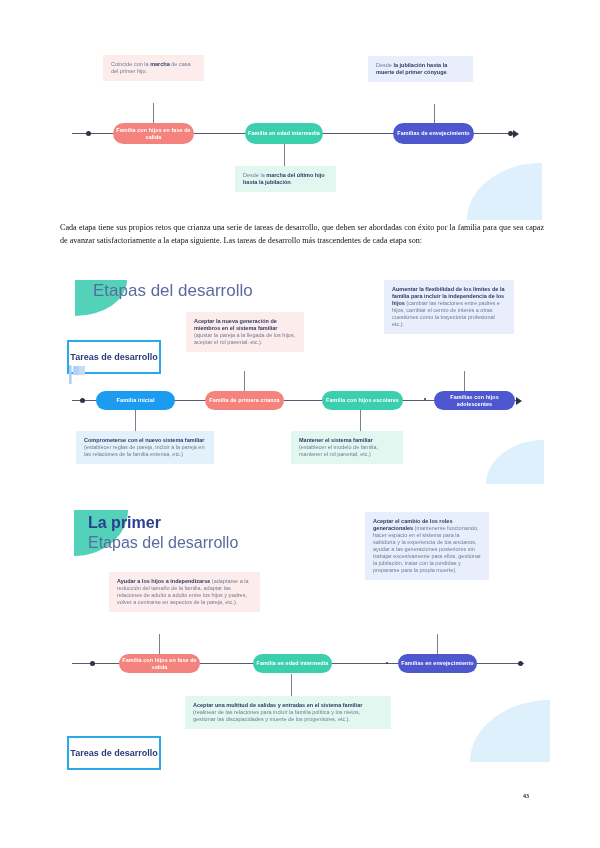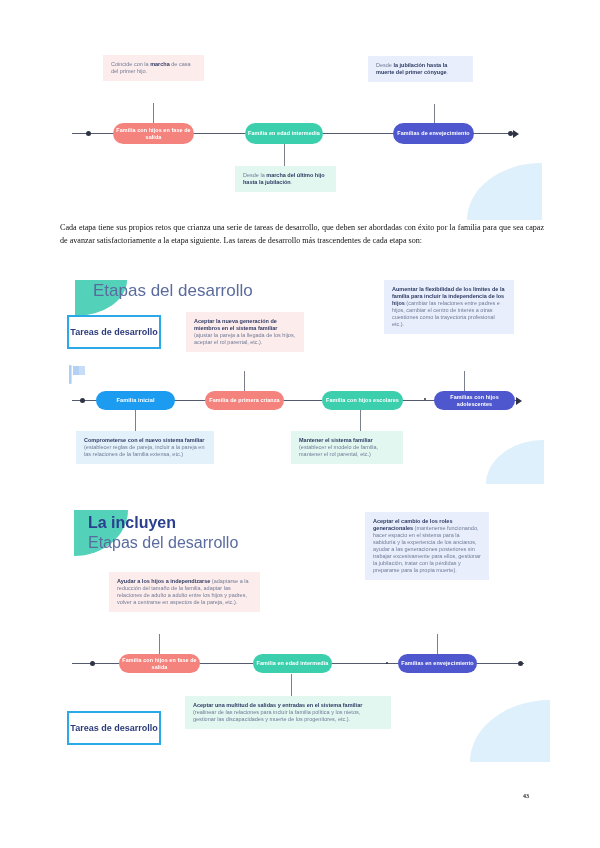--- a/index.html
+++ b/index.html
@@ -51,21 +51,21 @@
   .c-paleblue{background:#e8eefb;}
 
   
   .h-sub{position:absolute;color:#5a6b9e;font-weight:normal;white-space:nowrap;}
   .h-main{position:absolute;color:#2b3f8f;font-weight:bold;white-space:nowrap;}
 
   
   .tareas{
     position:absolute;border:2px solid #2aa8e8;background:#ffffff;
     display:flex;align-items:center;justify-content:center;text-align:center;
-    color:#2b3a7a;font-weight:bold;line-height:1.2;box-sizing:border-box;
+    color:#2b3a7a;font-weight:bold;line-height:1.2;box-sizing:border-box;margin-top:25px;
   }
 
   
   .para{
     position:absolute;
     font-family:"Liberation Serif", serif;
     font-size:8.1px;line-height:1.55;color:#111111;
     text-align:justify;
   }
 
@@ -176,21 +176,21 @@
     <div class="node n-teal" style="left:322px;top:391px;width:81px;height:19px;font-size:5.4px;">
       <span>Familia con hijos escolares</span>
     </div>
     <div class="node n-indigo" style="left:434px;top:391px;width:81px;height:19px;font-size:5.4px;">
       <span>Familias con hijos adolescentes</span>
     </div>
   </div>
 
   <div class="diagram" style="left:0;top:0;width:600px;height:800px;">
 
-    <div class="h-main" style="left:88px;top:514px;font-size:16px;">La incluyen</div>
+    <div class="h-main" style="left:88px;top:514px;font-size:16px;">La primer</div>
     <div class="h-sub" style="left:88px;top:534px;font-size:16px;">Etapas del desarrollo</div>
 
     <div class="leader" style="left:159px;top:634px;height:21px;"></div>
     <div class="leader" style="left:437px;top:634px;height:21px;"></div>
     <div class="leader" style="left:291px;top:674px;height:22px;"></div>
 
     <div class="callout c-pink" style="left:109px;top:572px;width:151px;font-size:5.5px;">
       <b>Ayudar a los hijos a independizarse</b><span> (adaptarse a la reducción del tamaño de la familia, adaptar las relaciones de adulto a adulto entre los hijos y padres, volver a centrarse en aspectos de la pareja, etc.).</span>
     </div>
 

